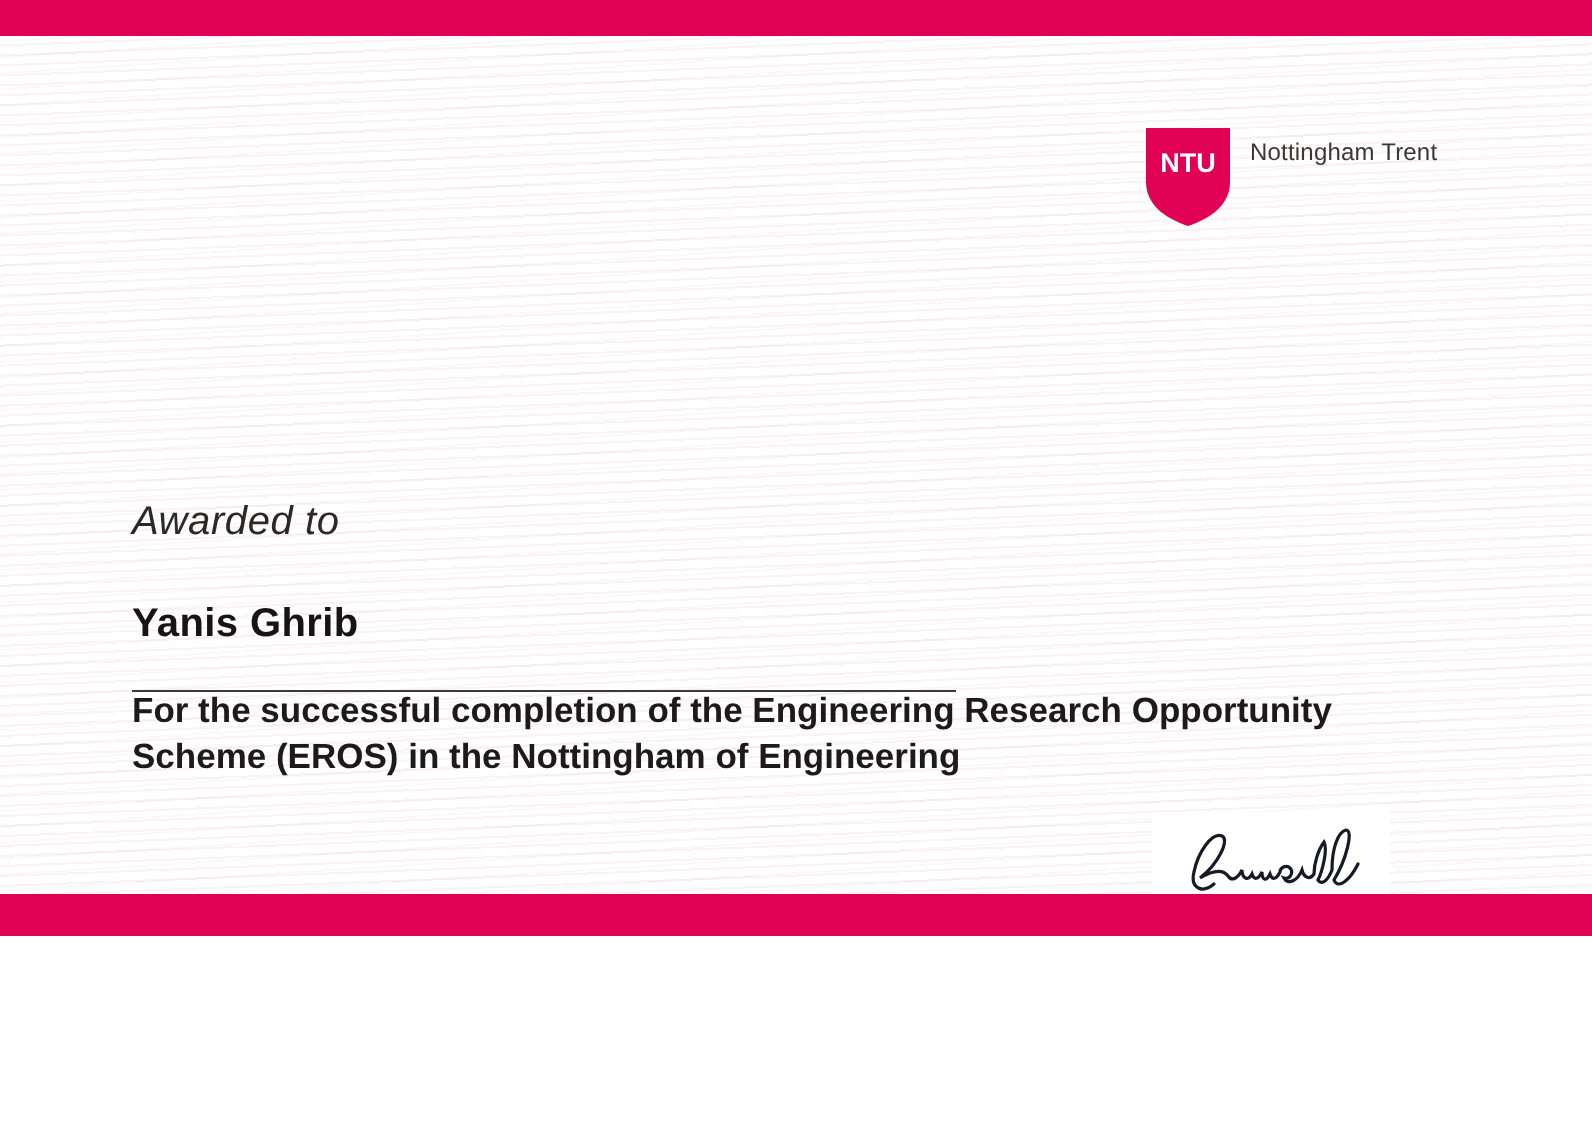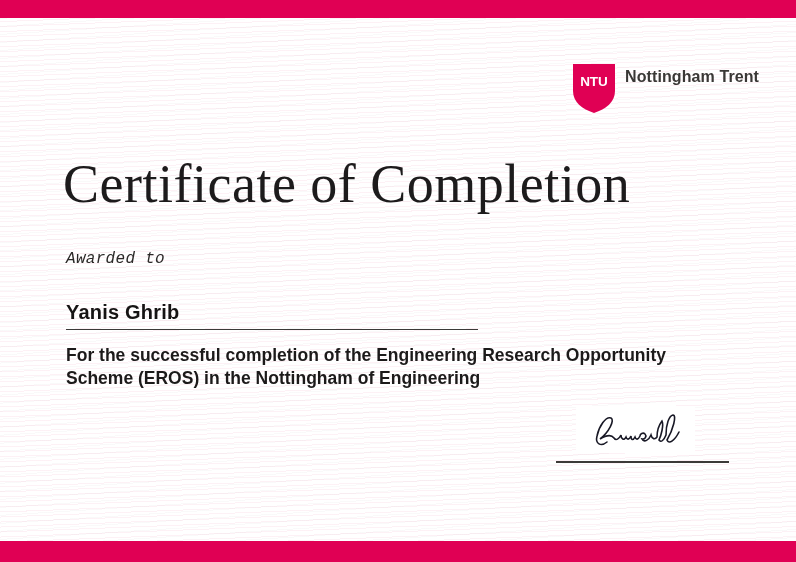--- a/index.html
+++ b/index.html
@@ -1,51 +1,51 @@
 <!DOCTYPE html>
 <html style="--accent: #e00054;"><head>
 <meta charset="utf-8">
 <style>
   :root { --accent:#e00054; --ink:#1d1b1c; --charcoal:#3a3836; }
   * { margin:0; padding:0; box-sizing:border-box; }
   html,body { width:796px; height:562px; overflow:hidden; }
   body { font-family:"Liberation Sans", sans-serif; }
 
   .certificate {
-    position:relative; width:796px; height:562px; background:#ffffff;
+    position:relative; width:796px; height:468px; background:#ffffff;
     background-image:
       repeating-linear-gradient(-2.2deg, rgba(224,0,84,0.055) 0 1px, transparent 1px 5px),
       repeating-linear-gradient(-3.6deg, rgba(150,140,145,0.05) 0 1px, transparent 1px 8px);
   }
 
   .bar { position:absolute; left:0; width:796px; background:var(--accent); }
   .bar.top { top:0; height:18px; }
   .bar.bottom { bottom:0; height:21px; }
 
   .logo { position:absolute; top:64px; left:573px; display:flex; align-items:flex-start; }
   .shield { width:42px; height:49px; }
   .brand-text {
     margin-left:10px; margin-top:3px; color:var(--charcoal);
-    font-size:16px; line-height:19px; font-weight:700; letter-spacing:0.1px;
+    font-size:12px; line-height:19px; font-weight:400; letter-spacing:0.1px;
   }
 
   .title {
     position:absolute; left:63px; top:153px; width:680px;
     font-family:"Liberation Serif", serif; font-weight:400;
     font-size:54px; letter-spacing:0.5px; color:var(--ink); white-space:nowrap;
   }
 
   .awarded {
     position:absolute; left:66px; top:250px;
-    font-style:italic; font-size:16px; color:#2b2928; letter-spacing:0.3px;font-family:Liberation Mono, monospace;
+    font-style:italic; font-size:20px; color:#2b2928; letter-spacing:0.3px;
   }
 
   .name-block {
     position:absolute; left:66px; top:301px; width:412px;
-    border-bottom:1.5px solid #3c3a38; padding-bottom:5px;
+    border-bottom:1.5px solid #3c3a38; padding-bottom:21px;
   }
   .name { font-size:20px; font-weight:bold; color:#161414; letter-spacing:0.2px; }
 
   .body-text {
     position:absolute; left:66px; top:344px; width:668px;
     font-size:17.5px; font-weight:bold; color:#1c1a1a; line-height:23px;
   }
 
   .sig-box {
     position:absolute; left:576px; top:406px; width:119px; height:47px;
@@ -67,21 +67,20 @@
   <div class="logo">
     <svg class="shield" viewBox="0 0 42 49" xmlns="http://www.w3.org/2000/svg">
       <path d="M0,0 H42 V27 C42,38 33,45 21,49 C9,45 0,38 0,27 Z" fill="#e00054"></path>
       <text x="21" y="22" text-anchor="middle" fill="#ffffff" font-family="Liberation Sans, sans-serif" font-size="13.5" font-weight="bold">NTU</text>
     </svg>
     <div class="brand-text">
       <div>Nottingham Trent</div>
     </div>
   </div>
 
-  <div class="title">Certificate of Completion</div>
 
   <div class="awarded">Awarded to</div>
 
   <div class="name-block">
     <span class="name">Yanis Ghrib</span>
   </div>
 
   <div class="body-text">For the successful completion of the Engineering Research Opportunity Scheme (EROS) in the Nottingham of Engineering</div>
 
   <div class="sig-box">

